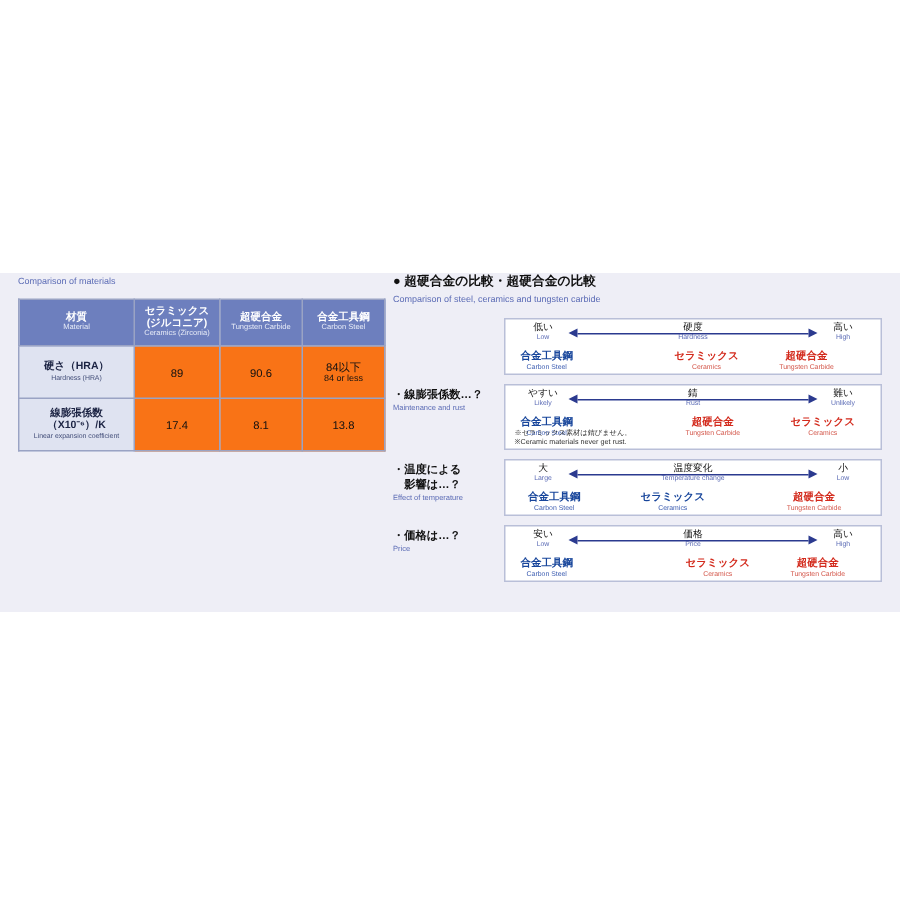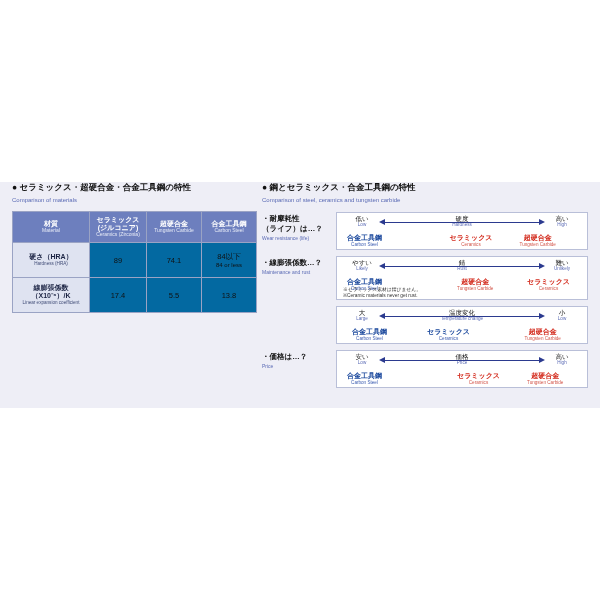--- a/index.html
+++ b/index.html
@@ -91,21 +91,21 @@
     font-weight: bold;
     height: 30px;
   }
   td.rh .en {
     display: block;
     font-size: 4.6px;
     font-weight: normal;
     color: #414c77;
   }
   td.val {
-    background: #0369a1;
+    background: #f97316;
     font-size: 7.5px;
     color: #111111;
     height: 30px;
   }
   td.val .sub {
     display: block;
     font-size: 6px;
   }
 
   
@@ -243,21 +243,20 @@
 </style>
 </head>
 <body>
 
 <div id="page">
   <div class="band"></div>
 
   <div class="content">
 
     <div class="panel panel-left">
-      <div class="sec-title">● セラミックス・超硬合金・合金工具鋼の特性</div>
       <div class="sec-sub">Comparison of materials</div>
 
       <table class="mat">
         <tbody>
             <tr>
           <th class="h" style="width:74px">
             <span>材質</span>
             <span class="en">Material</span>
           </th>
           <th class="h" style="width:54px">
@@ -273,52 +272,47 @@
             <span>合金工具鋼</span>
             <span class="en">Carbon Steel</span>
           </th>
         </tr>
         <tr>
           <td class="rh">
             <span>硬さ（HRA）</span>
             <span class="en">Hardness (HRA)</span>
           </td>
           <td class="val">89</td>
-          <td class="val">74.1</td>
+          <td class="val">90.6</td>
           <td class="val">
             <span>84以下</span>
             <span class="sub">84 or less</span>
           </td>
         </tr>
         <tr>
           <td class="rh">
             <span style="white-space:pre-line">線膨張係数
 （X10⁻⁶）/K</span>
             <span class="en">Linear expansion coefficient</span>
           </td>
           <td class="val">17.4</td>
-          <td class="val">5.5</td>
+          <td class="val">8.1</td>
           <td class="val">13.8</td>
         </tr>
       </tbody>
         </table>
     </div>
 
     <div class="panel panel-right">
-      <div class="sec-title">● 鋼とセラミックス・合金工具鋼の特性</div>
+      <div class="sec-title">● 超硬合金の比較・超硬合金の比較</div>
       <div class="sec-sub">Comparison of steel, ceramics and tungsten carbide</div>
 
       <div style="margin-top:9px">
 
         <div class="cmp-row">
-          <div class="cmp-label">
-            <span style="white-space:pre-line">・耐摩耗性
-（ライフ）は…？</span>
-            <span class="en">Wear resistance (life)</span>
-          </div>
           <div class="cmp-box">
             <div class="axis">
               <div class="end l">
                 <span>低い</span>
                 <span class="en">Low</span>
               </div>
               <div class="mid">
                 <span>硬度</span>
                 <span class="en">Hardness</span>
               </div>
@@ -379,20 +373,25 @@
                 <span>セラミックス</span>
                 <span class="en">Ceramics</span>
               </div>
             </div>
             <div class="note" style="white-space:pre-line">※セラミックス素材は錆びません。
 ※Ceramic materials never get rust.</div>
           </div>
         </div>
 
         <div class="cmp-row">
+          <div class="cmp-label">
+            <span style="white-space:pre-line">・温度による
+　影響は…？</span>
+            <span class="en">Effect of temperature</span>
+          </div>
           <div class="cmp-box">
             <div class="axis">
               <div class="end l">
                 <span>大</span>
                 <span class="en">Large</span>
               </div>
               <div class="mid">
                 <span>温度変化</span>
                 <span class="en">Temperature change</span>
               </div>

